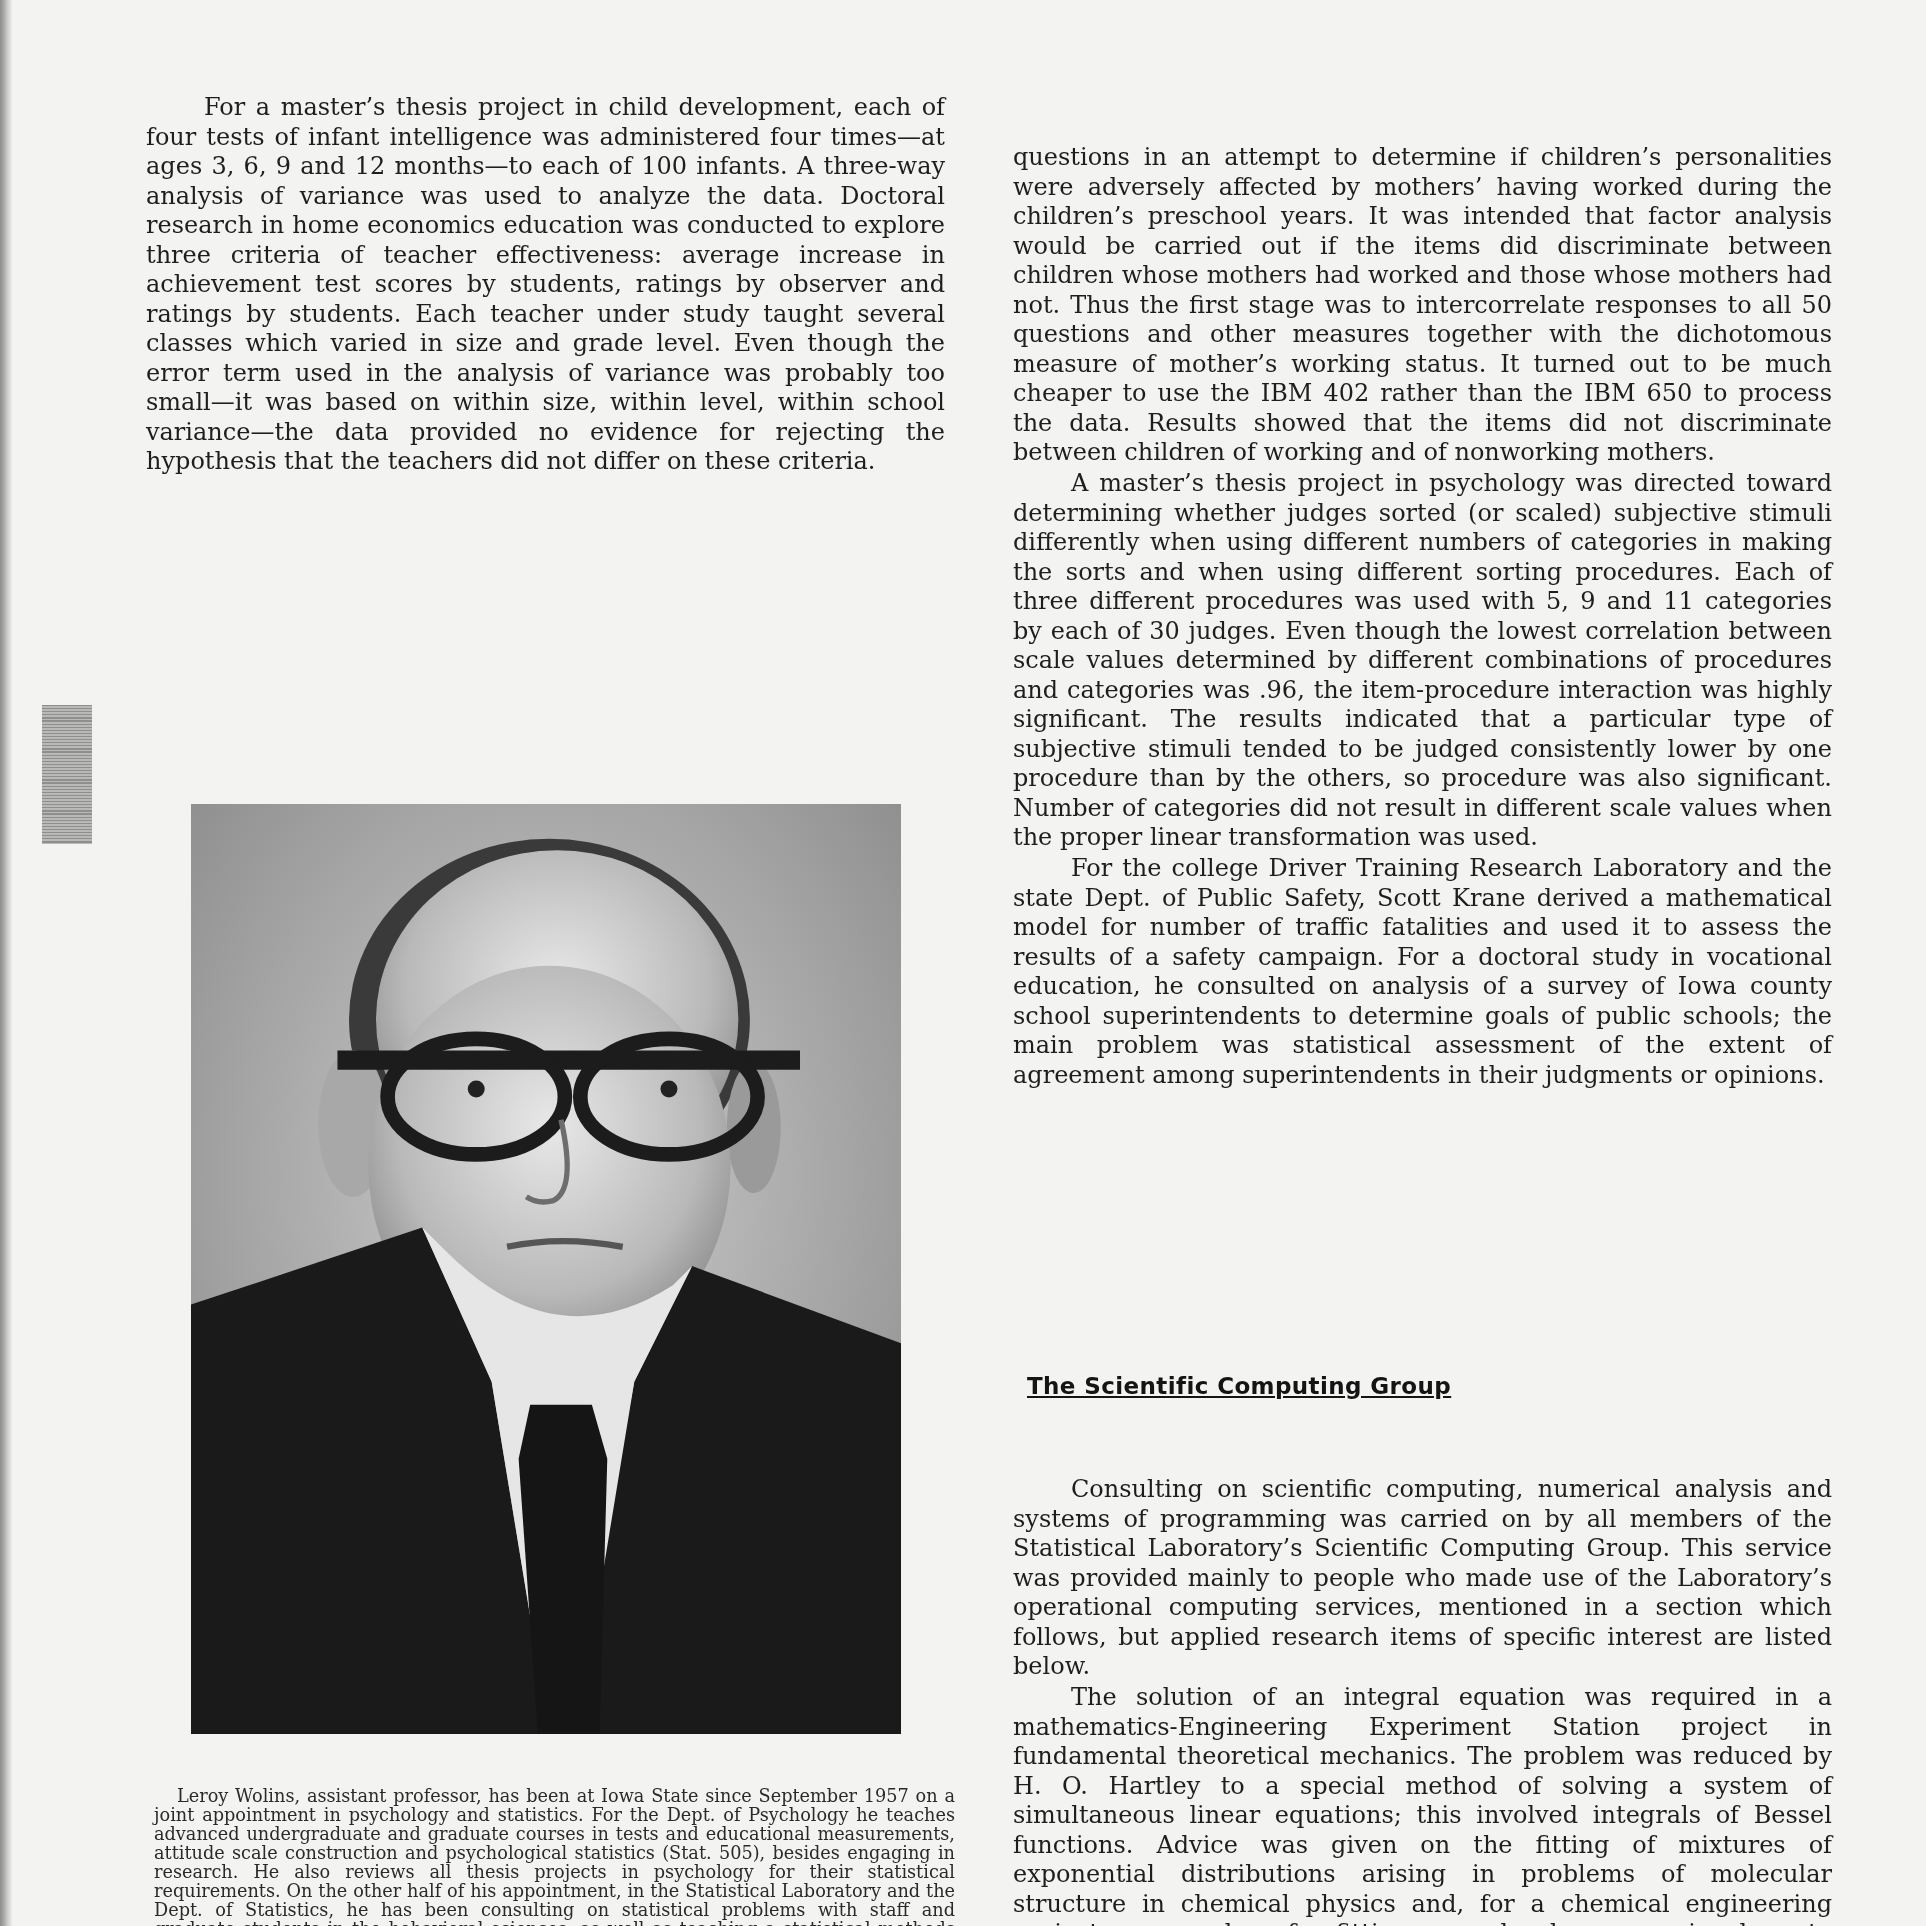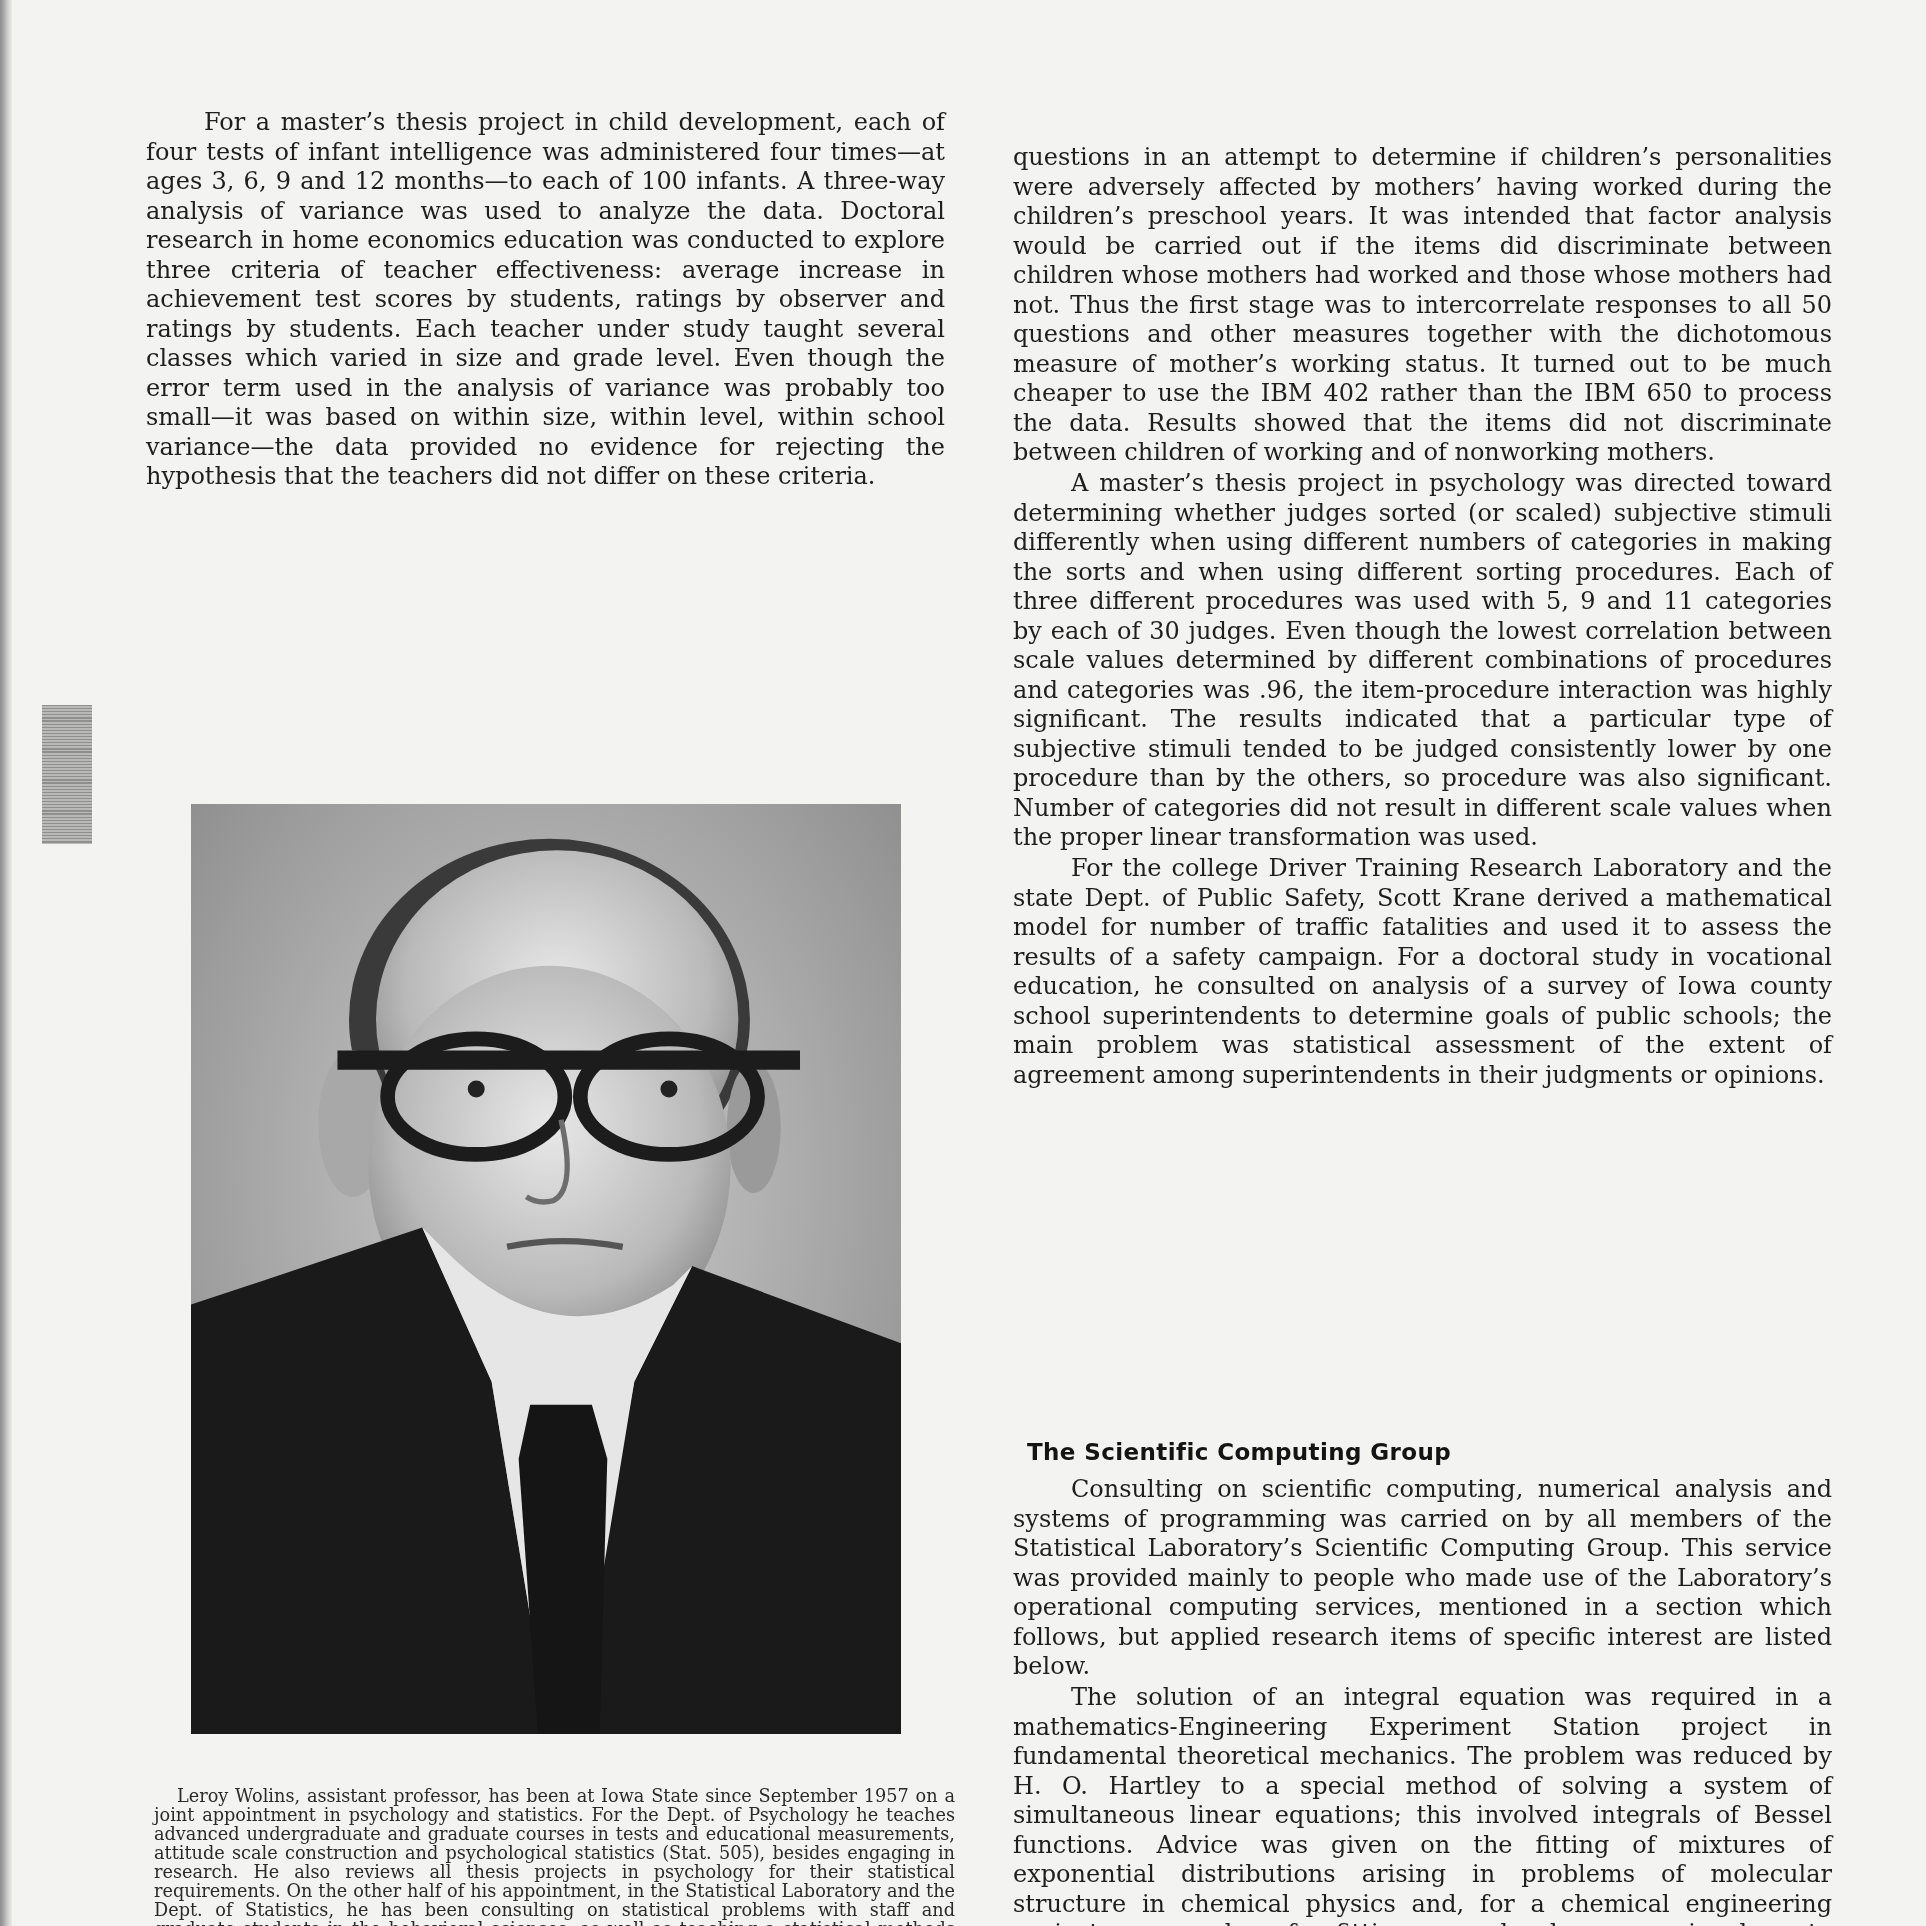--- a/index.html
+++ b/index.html
@@ -18,27 +18,27 @@
     background:repeating-linear-gradient(to bottom,#6e6e6e 0,#6e6e6e 1.2px,#a6a6a6 1.2px,#a6a6a6 3.1px);
     opacity:.75; filter:blur(0.6px);
   }
   .col {
     position:absolute; font-size:24px; line-height:29.5px;
     text-align:justify; hyphens:manual;
   }
   .col p { margin:0; text-indent:58px; }
   .col p.noindent { text-indent:0; }
   .col p + p { margin-top:1.5px; }
-  .col-left { left:146px; top:108px; width:799px; }
+  .col-left { left:146px; top:93px; width:799px; }
   .col-right { left:1013px; top:143px; width:819px; }
   .col-right-2 { left:1013px; top:1475px; width:819px; }
   .section-heading {
-    position:absolute; left:1027px; top:1439px;
+    position:absolute; left:1027px; top:1373px;
     font-family:"DejaVu Sans","Liberation Sans",sans-serif;
-    font-weight:bold; font-size:23px; letter-spacing:0.4px; color:#141414;
+    font-weight:bold; font-size:23px; letter-spacing:0.4px; color:#141414;text-decoration:underline;
   }
   .photo {
     position:absolute; left:191px; top:804px; width:710px; height:930px;
     background:#9c9c9c; overflow:hidden;
   }
   .photo svg { width:100%; height:100%; display:block; }
   .caption {
     position:absolute; left:154px; top:1787px; width:801px;
     font-family:"DejaVu Serif","Liberation Serif",serif;
     font-size:17.7px; line-height:19px; text-align:justify; color:#2a2a2a;

